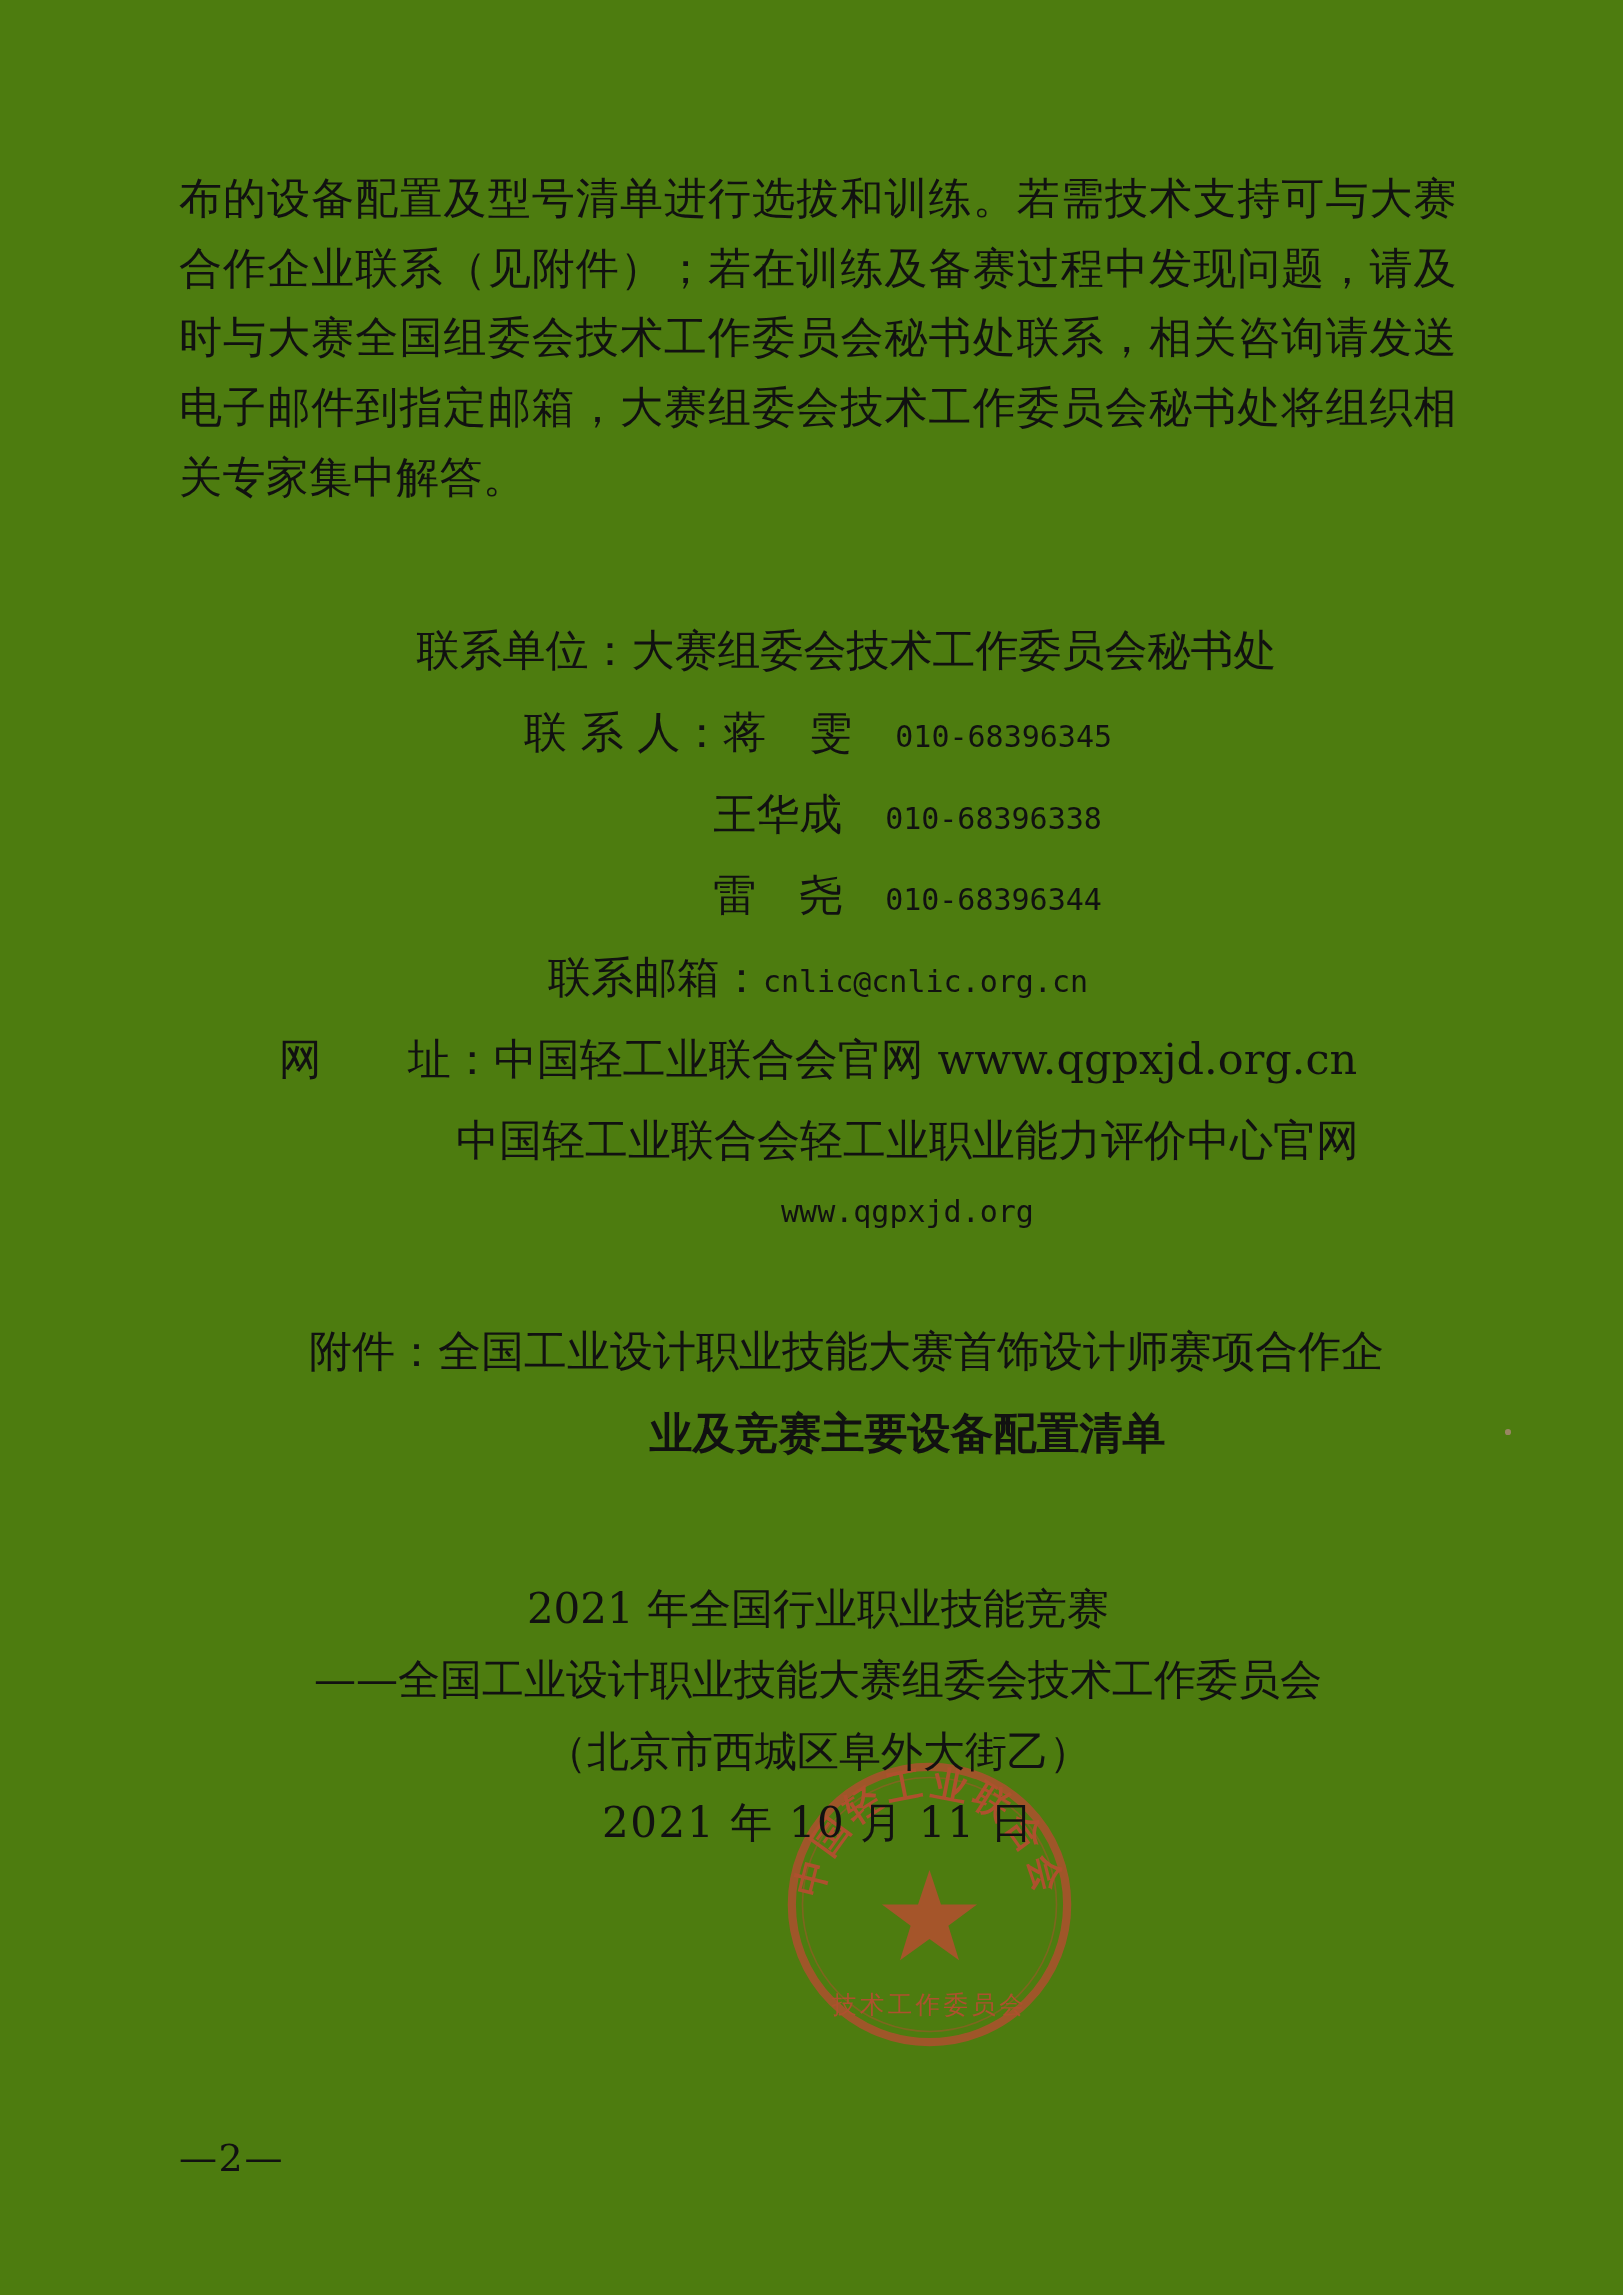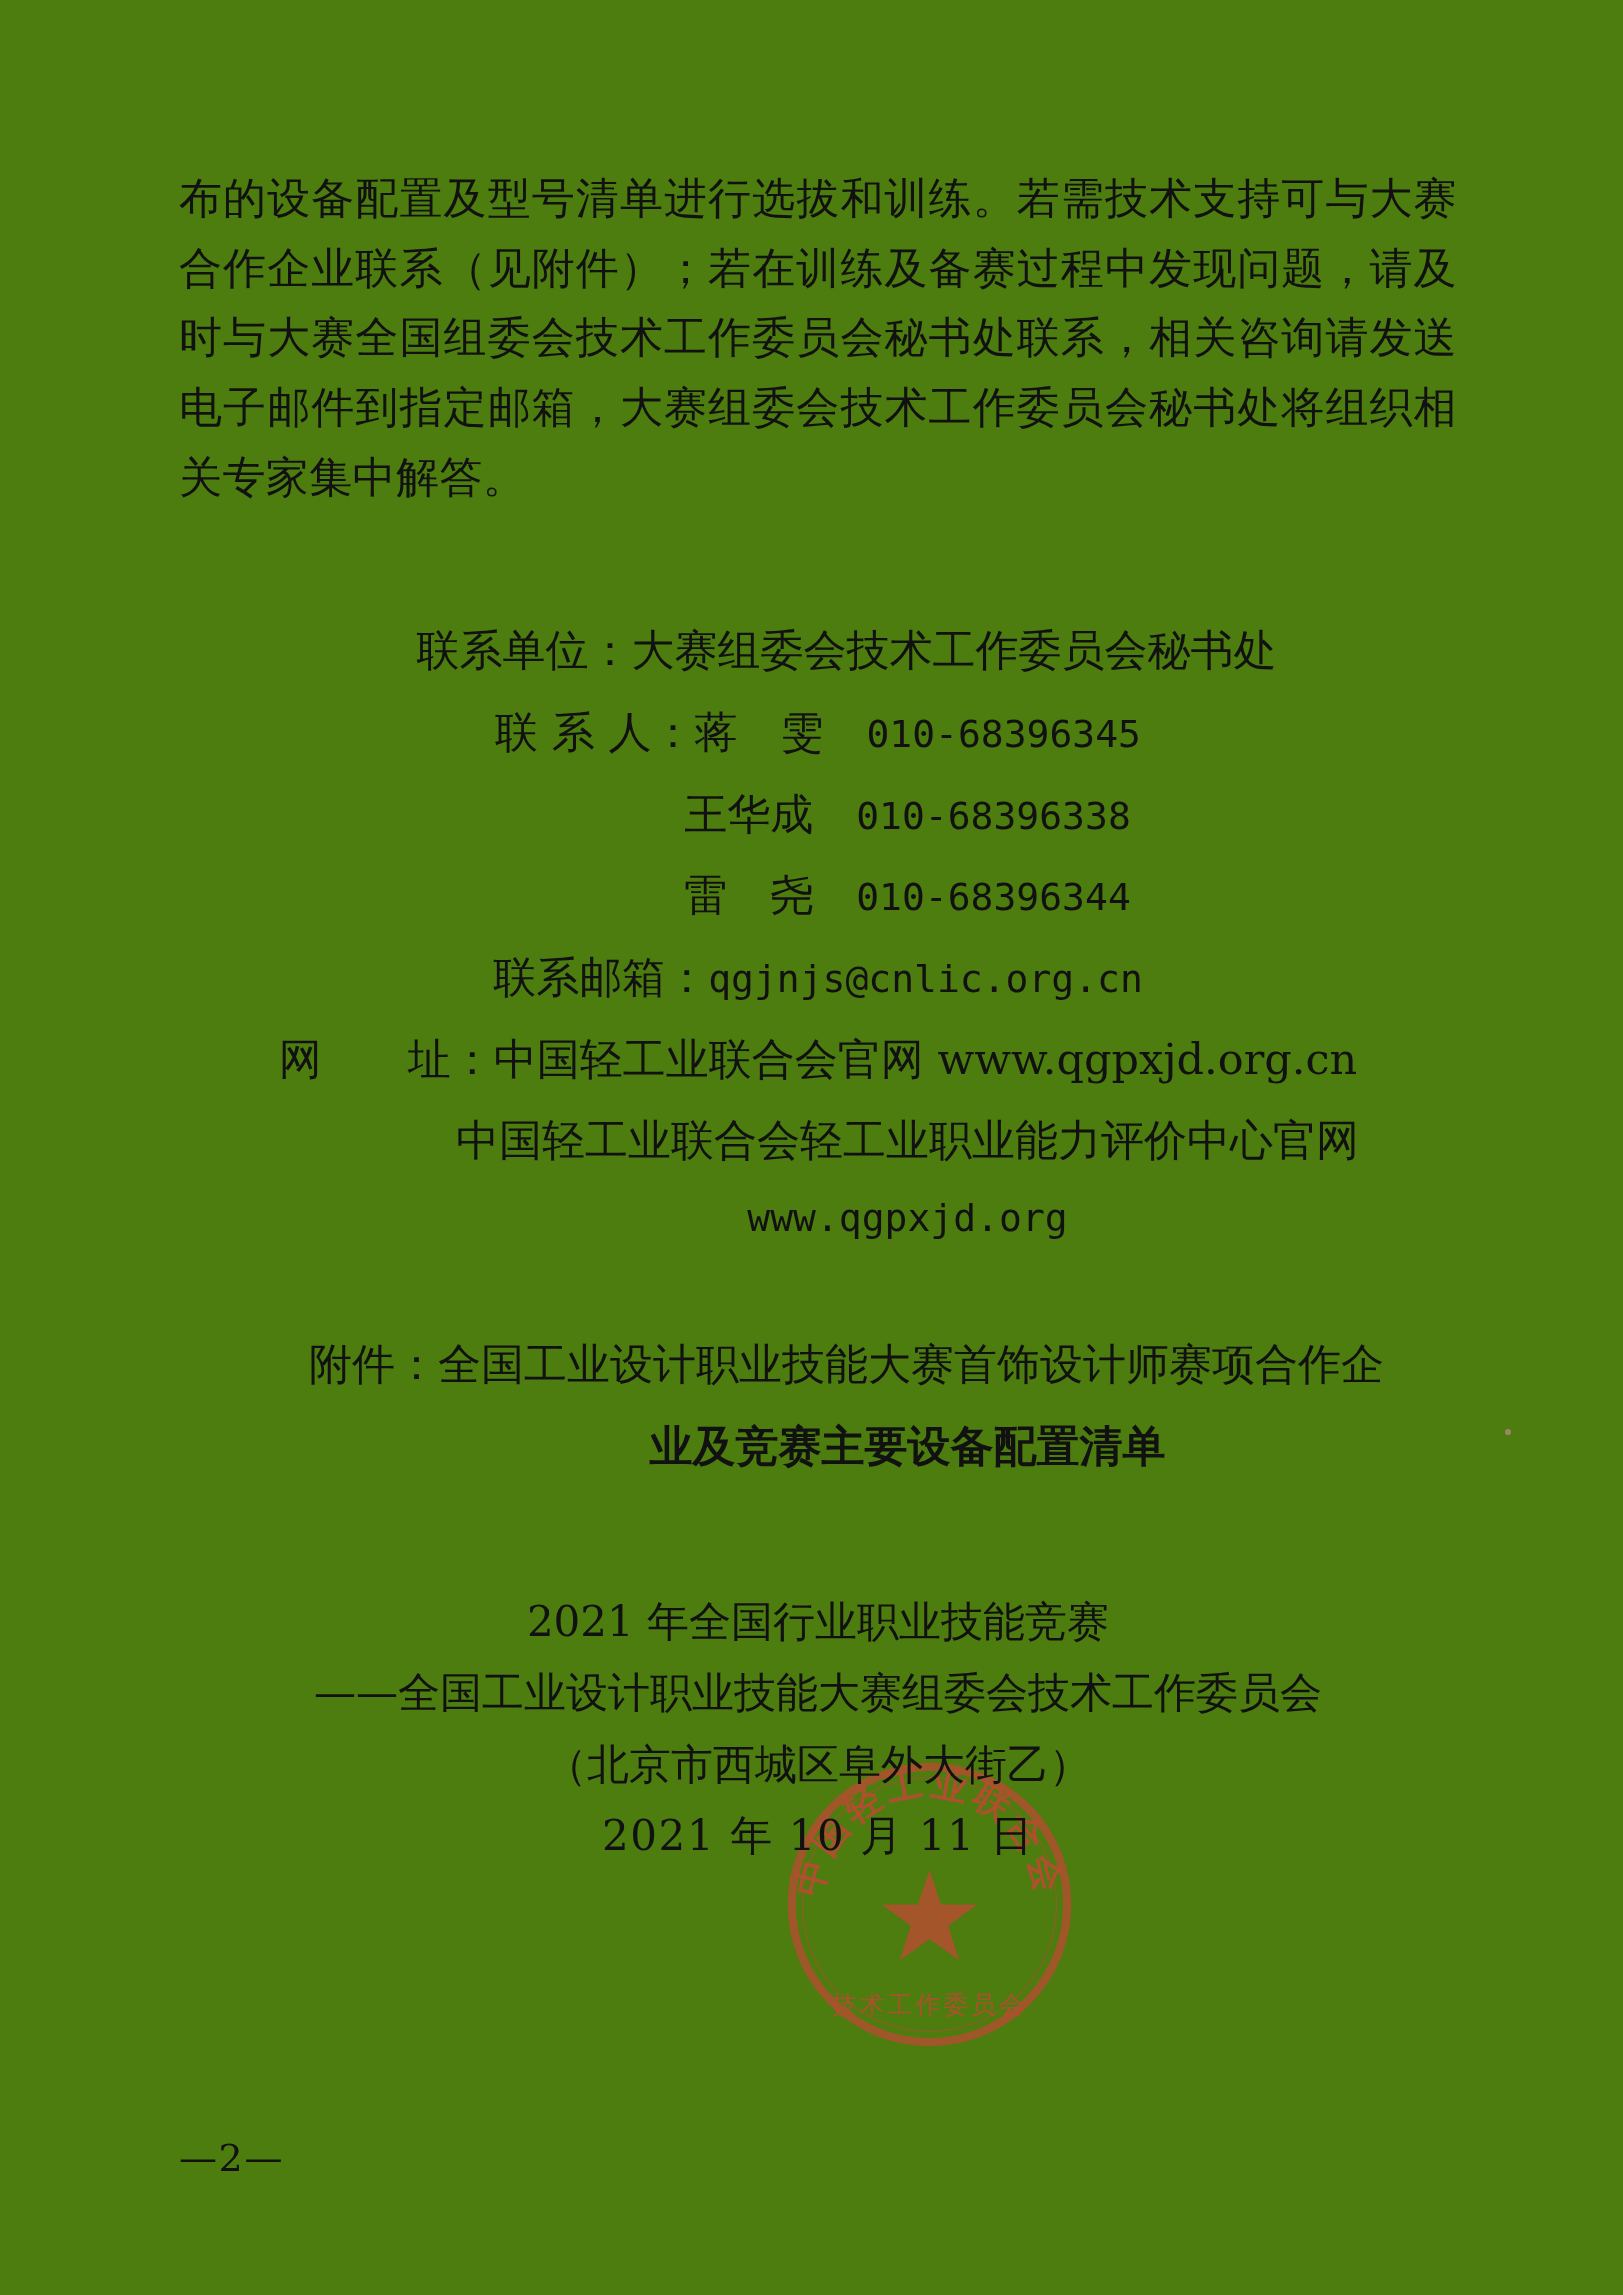--- a/index.html
+++ b/index.html
@@ -41,21 +41,21 @@
     white-space: pre;
     margin: 12px;
     text-align: center;
   }
   .ind1 { padding-left: 57px; }
   .ind2 { padding-left: 179px; }
   .ind3 { padding-left: 121px; font-weight: bold; }
 
   .mono {
     font-family: "DejaVu Sans Mono", "Liberation Mono", monospace;
-    font-size: 38px;
+    font-size: 30px;
     letter-spacing: 0px;
   }
 
   .sig {
     margin-top: 0;
     text-align: center;
     font-size: 42px;
     line-height: 1.7;
     position: relative;
     z-index: 3;
@@ -108,21 +108,21 @@
 
     <div class="line ind1"><span>联系单位：</span><span>大赛组委会技术工作委员会秘书处</span></div>
 
     <div class="line"><span>联 系 人：</span><span>蒋　雯</span><span>　</span><span class="mono">010-68396345</span></div>
 
     <div class="line ind2"><span>王华成</span><span>　</span><span class="mono">010-68396338</span></div>
 
     <div class="line ind2"><span>雷　尧</span><span>　</span><span class="mono">010-68396344</span></div>
 
 
-    <div class="line"><span>联系邮箱：</span><span class="mono">qgjnjs@cnlic.org.cn</span></div>
+    <div class="line"><span>联系邮箱：</span><span class="mono">cnlic@cnlic.org.cn</span></div>
 
     <div class="line"><span>网　　址：</span><span>中国轻工业联合会官网 www.qgpxjd.org.cn</span></div>
 
     <div class="line ind2">中国轻工业联合会轻工业职业能力评价中心官网</div>
 
     <div class="line ind2 mono">www.qgpxjd.org</div>
 
     <div class="block-gap-md"></div>
 
     <div class="line ind1"><span>附件：</span><span>全国工业设计职业技能大赛首饰设计师赛项合作企</span></div>

